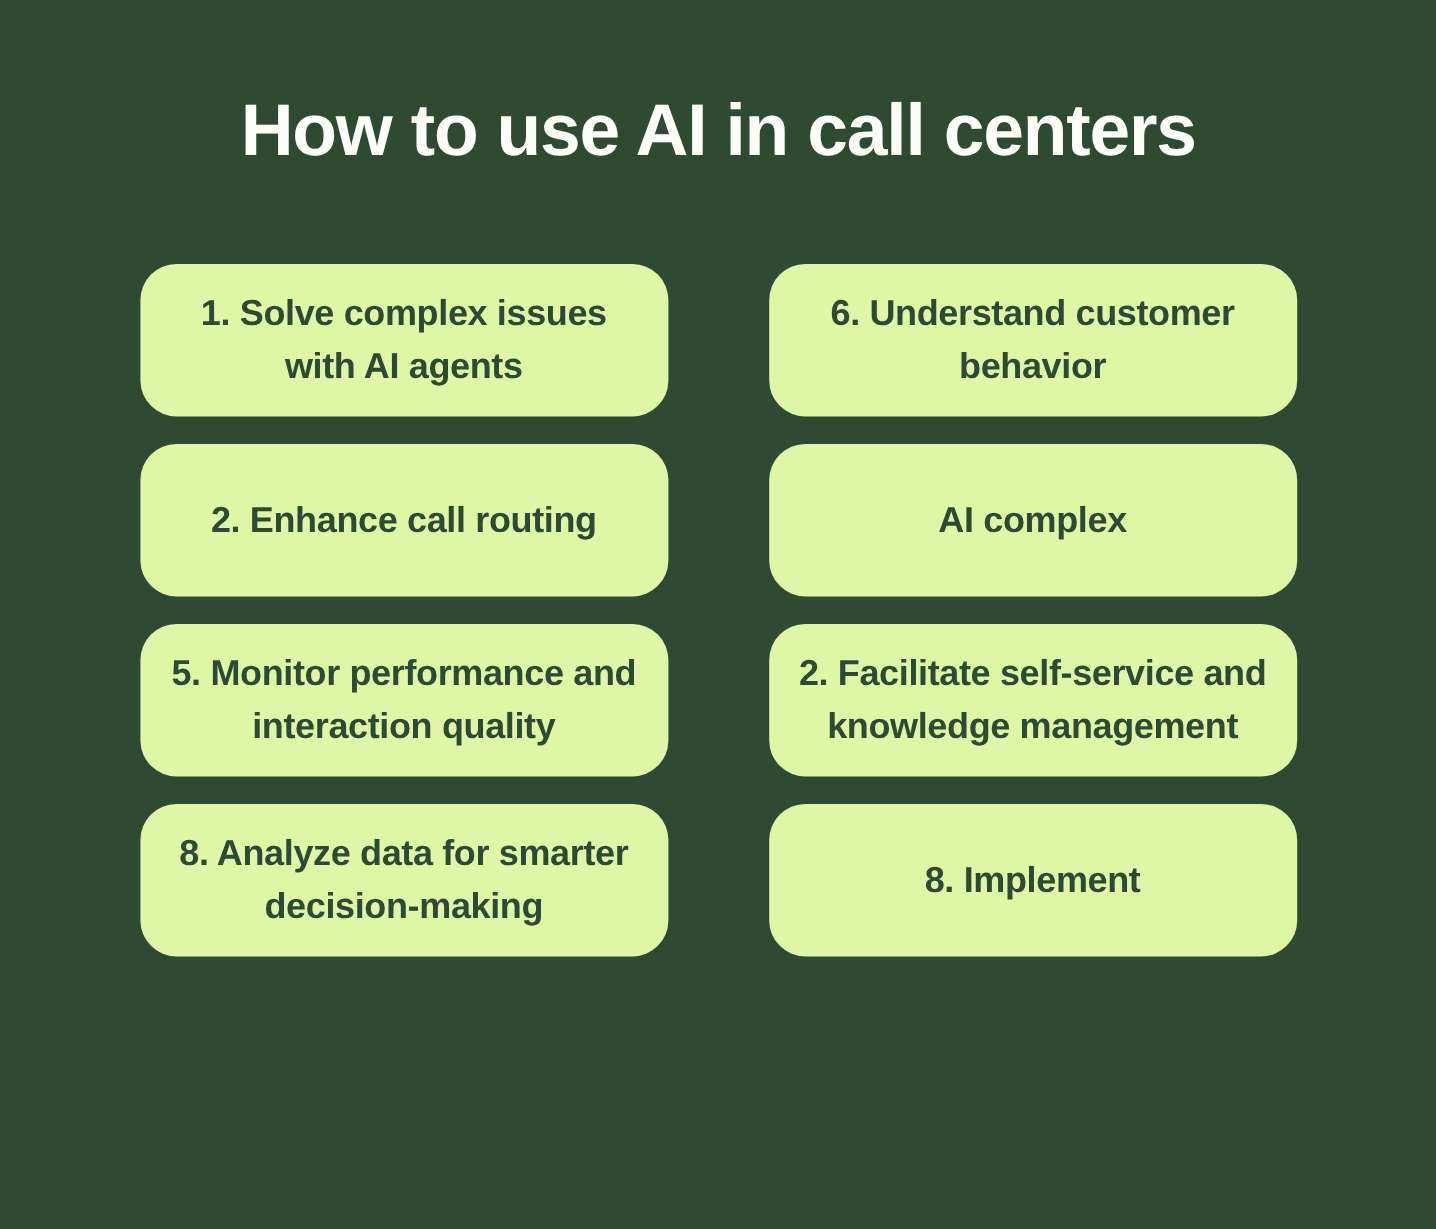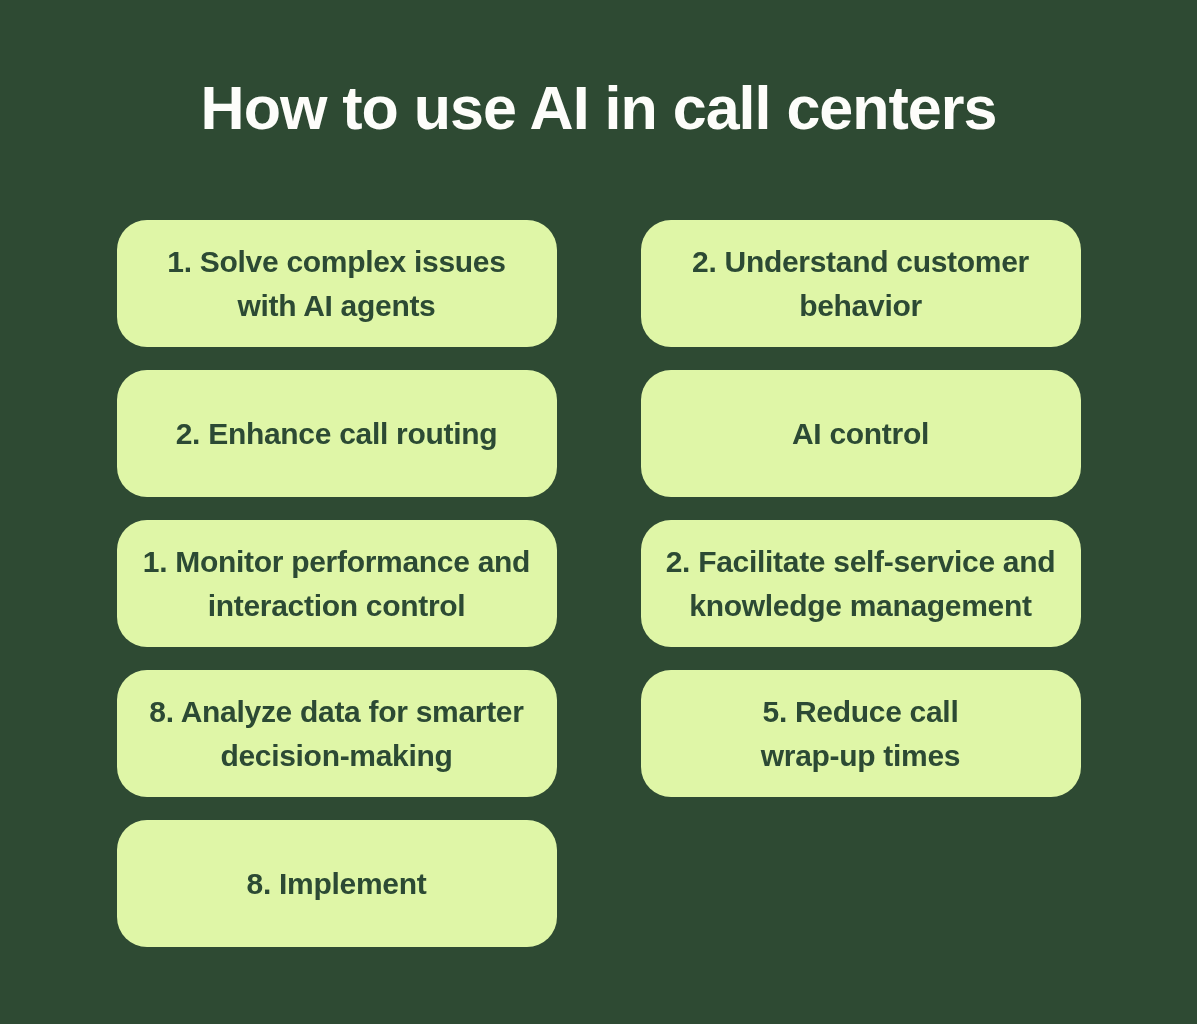--- a/index.html
+++ b/index.html
@@ -61,50 +61,46 @@
 <h1 class="title">How to use AI in call centers</h1>
 
 <div class="grid">
 
   <div class="card">
     <span class="card-line">1. Solve complex issues</span>
     <span class="card-line">with AI agents</span>
   </div>
 
   <div class="card">
-    <span class="card-line">2. Understand customer</span>
+    <span class="card-line">6. Understand customer</span>
     <span class="card-line">behavior</span>
   </div>
 
   <div class="card">
     <span class="card-line">2. Enhance call routing</span>
   </div>
 
   <div class="card">
-    <span class="card-line">AI control</span>
+    <span class="card-line">AI complex</span>
   </div>
 
 
   <div class="card">
-    <span class="card-line">1. Monitor performance and</span>
-    <span class="card-line">interaction control</span>
+    <span class="card-line">5. Monitor performance and</span>
+    <span class="card-line">interaction quality</span>
   </div>
 
   <div class="card">
     <span class="card-line">2. Facilitate self-service and</span>
     <span class="card-line">knowledge management</span>
   </div>
 
   <div class="card">
     <span class="card-line">8. Analyze data for smarter</span>
     <span class="card-line">decision-making</span>
   </div>
 
-  <div class="card">
-    <span class="card-line">5. Reduce call</span>
-    <span class="card-line">wrap-up times</span>
-  </div>
 
   <div class="card">
     <span class="card-line">8. Implement</span>
   </div>
 
 </div>
 
 </body></html>

